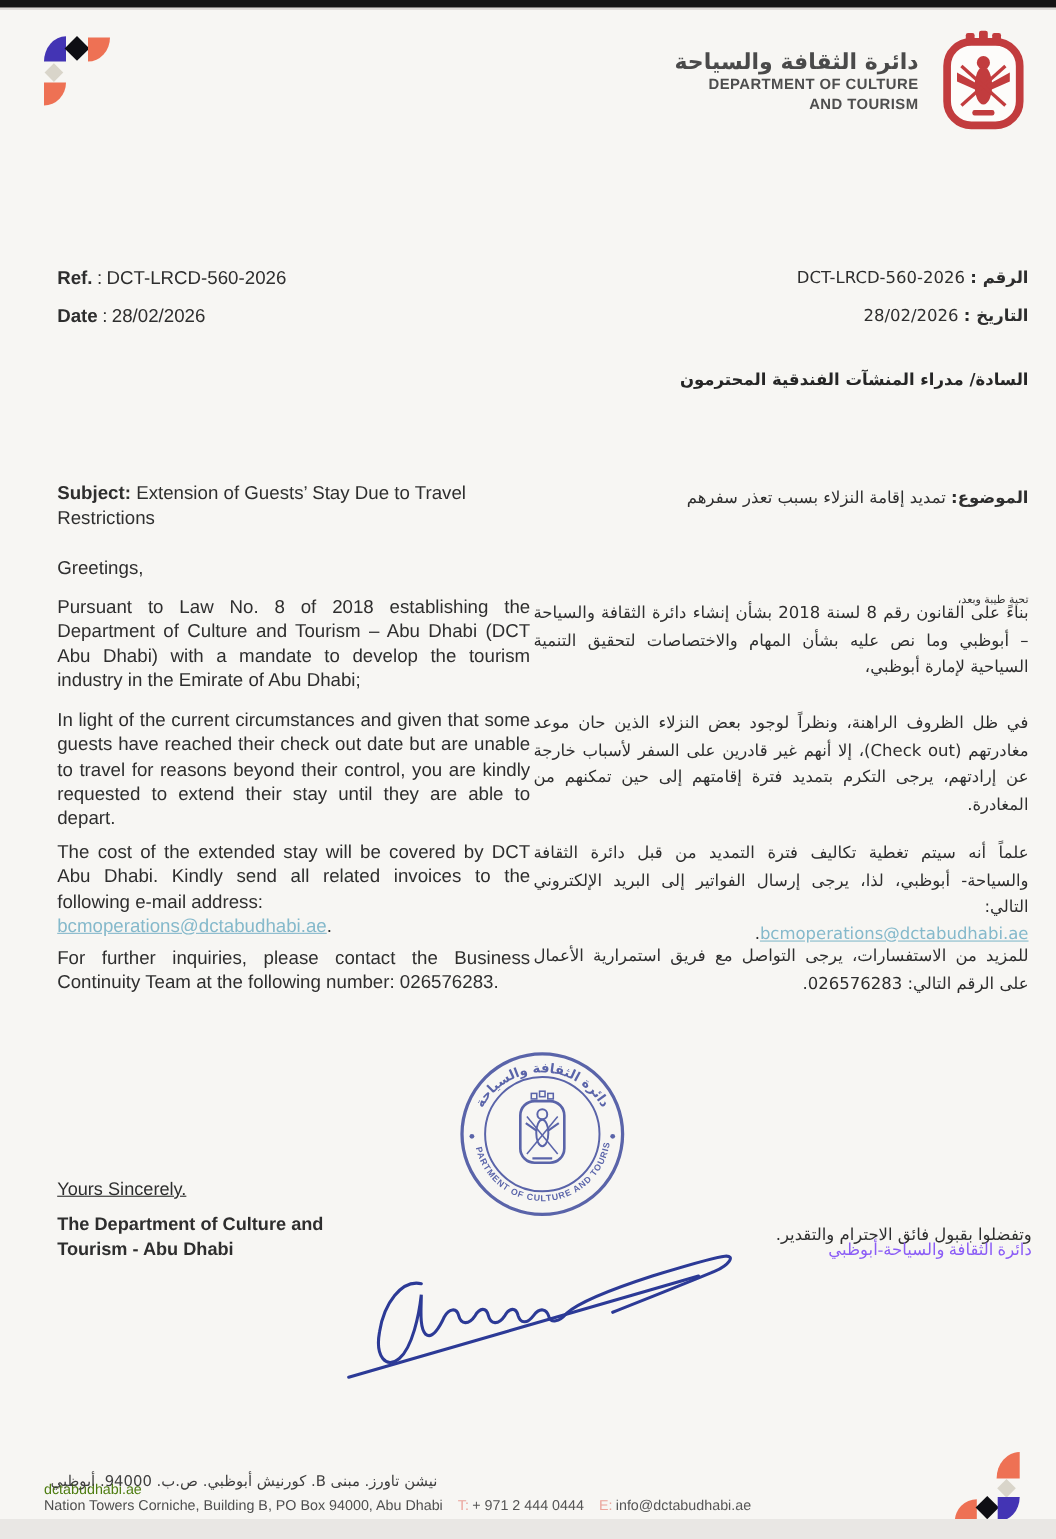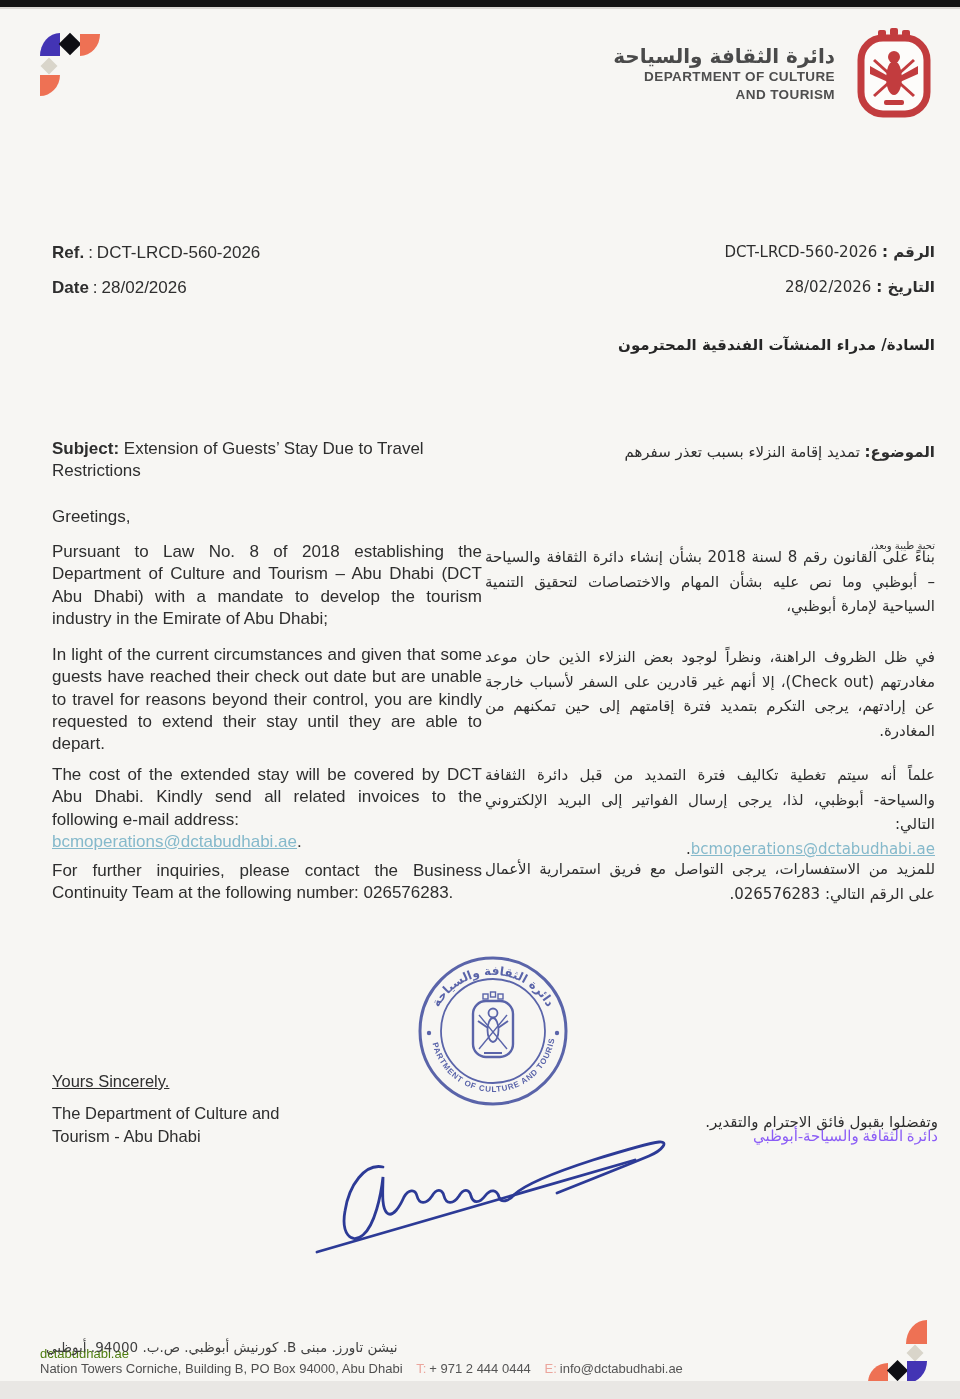--- a/index.html
+++ b/index.html
@@ -38,21 +38,21 @@
   .greeting-en{left:52px;top:507px;font-size:17px;color:#2e2e2e;}
   .greeting-ar{right:25px;top:512px;font-size:10px;color:#2e2e2e;direction:rtl;font-family:"DejaVu Sans",sans-serif;margin-top:28px;}
 
   .par-en{left:52px;width:430px;font-size:17px;line-height:1.31;text-align:justify;color:#2e2e2e;}
   .par-ar{left:485px;width:450px;font-size:15px;line-height:1.64;text-align:justify;direction:rtl;color:#2e2e2e;font-family:"DejaVu Sans",sans-serif;}
 
   a.maillink{color:#85b9cb;text-decoration:underline;text-decoration-color:#85b9cb;}
   .email-line-ar{text-align:right;}
 
   .closing-en-1{left:52px;top:1072px;font-size:16.5px;color:#2e2e2e;text-decoration:underline;}
-  .closing-en-2{left:52px;top:1102px;width:250px;font-size:16.5px;line-height:1.38;color:#2e2e2e;}
+  .closing-en-2{left:52px;top:1102px;width:250px;font-size:16.5px;line-height:1.38;color:#2e2e2e;font-weight:bold;}
   .closing-ar-1{right:22px;top:1062px;width:260px;font-size:15px;line-height:1.6;text-align:right;direction:rtl;color:#2e2e2e;font-family:"DejaVu Sans",sans-serif;margin-top:48px;}
   .closing-ar-2{right:22px;top:1127px;font-size:15px;direction:rtl;color:#8b5cf6;font-family:Liberation Serif, serif;}
 
   
   .footer-website{left:40px;top:1346px;font-size:13px;color:#4d7c0f;}
   .footer-ar{left:46px;top:1339px;font-size:13.5px;color:#3f3f3f;direction:rtl;font-family:"DejaVu Sans",sans-serif;display:inline-block;}
   .footer-en{left:40px;top:1361px;font-size:13px;color:#4f4f4f;}
   .footer-label{color:#eba59c;margin:0 3px 0 10px;}
   .footer-val{color:#555;}
 </style>

